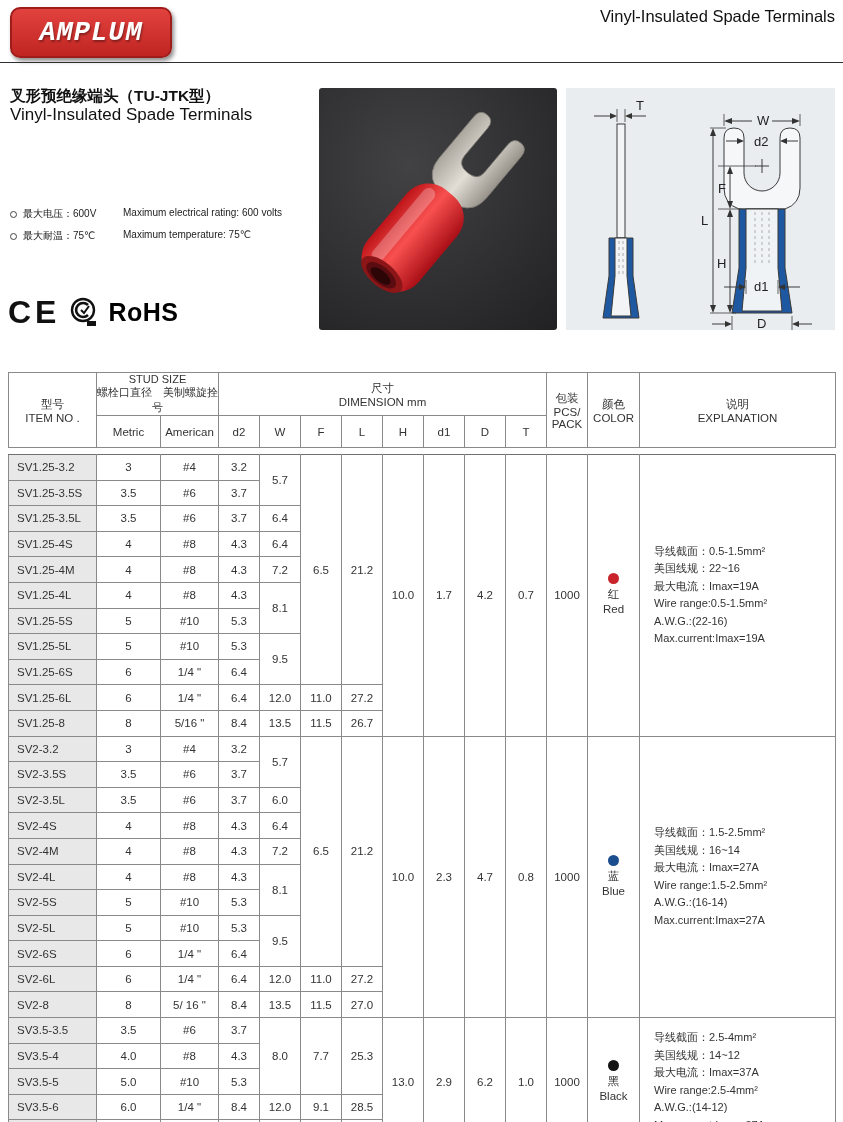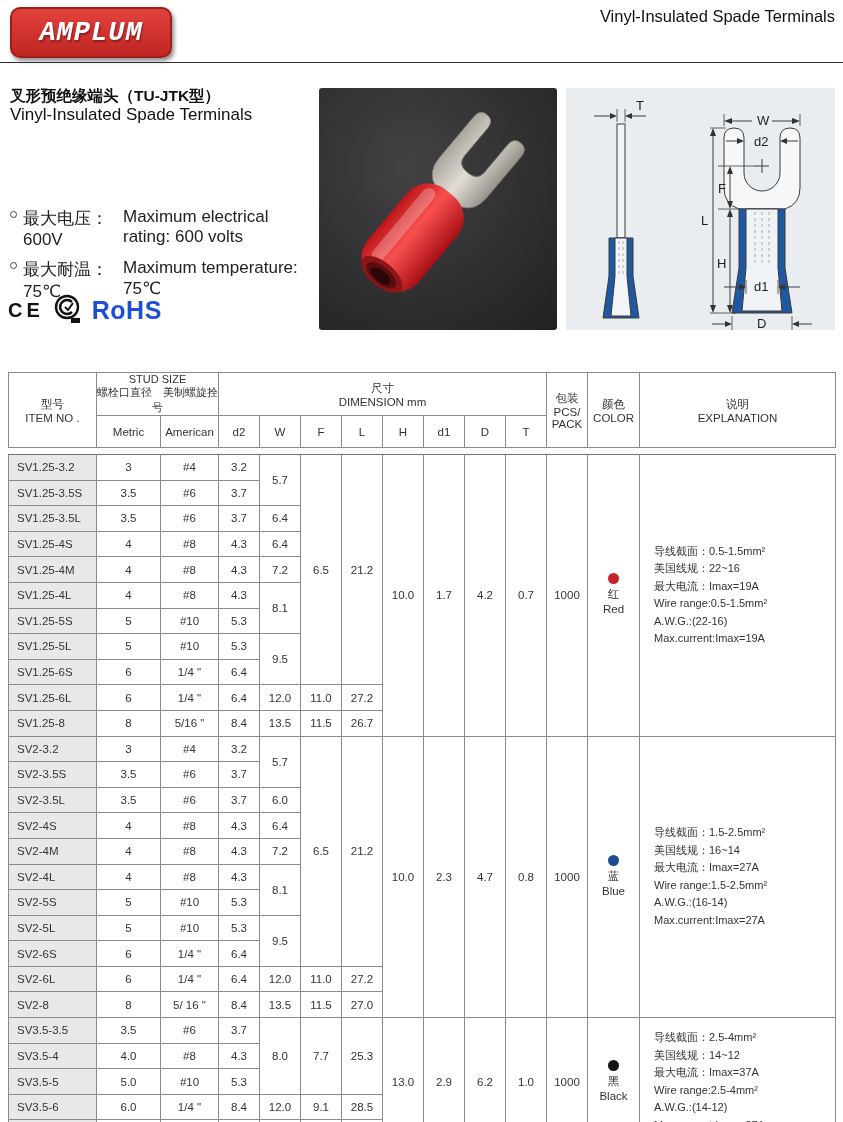--- a/index.html
+++ b/index.html
@@ -18,27 +18,27 @@
   .logo span{color:#fff;font-weight:bold;font-style:italic;font-size:27px;letter-spacing:1px;
     text-shadow:1px 2px 2px rgba(0,0,0,.35);}
   .head-titles{right:8px;top:5px;text-align:right;}
   .head-cn{font-size:22px;color:#111;}
   .head-en{font-size:16.5px;color:#111;margin-top:2px;}
   .head-rule{left:0;top:62px;width:843px;border-top:1.6px solid #2f2f2f;}
   
   .intro-cn{left:10px;top:86px;font-size:15.5px;font-weight:bold;color:#111;}
   .intro-en{left:10px;top:105px;font-size:17px;color:#111;}
   .speclist{left:10px;top:207px;width:300px;}
-  .specrow{display:flex;align-items:flex-start;margin-bottom:8px;font-size:17px;color:#222;}
+  .specrow{display:flex;align-items:flex-start;margin-bottom:8px;font-size:10px;color:#222;}
   .bullet{width:5px;height:5px;border:1.3px solid #444;border-radius:50%;margin:4px 6px 0 0;flex:none;}
   .specrow .cn{width:100px;flex:none;}
   .specrow .en{flex:1;}
   .certs{left:8px;top:294px;display:flex;align-items:center;gap:9px;}
-  .ce{font-size:20px;font-weight:700;letter-spacing:4px;color:#111;}
-  .rohs{font-size:25px;font-weight:800;color:#1d4ed8;letter-spacing:.5px;}
+  .ce{font-size:32px;font-weight:700;letter-spacing:4px;color:#111;}
+  .rohs{font-size:25px;font-weight:800;color:#000000;letter-spacing:.5px;}
   
   .photo{left:319px;top:88px;}
   .diagram{left:566px;top:88px;}
   
   .tblwrap{left:8px;top:372px;width:827px;}
   table{border-collapse:collapse;table-layout:fixed;width:827px;}
   .htbl{margin-bottom:6px;}
   th,td{border:1px solid #8a8a8a;font-size:11.5px;color:#333;text-align:center;
     padding:0;font-weight:400;vertical-align:middle;overflow:hidden;}
   table{border:1.6px solid #707070;}

